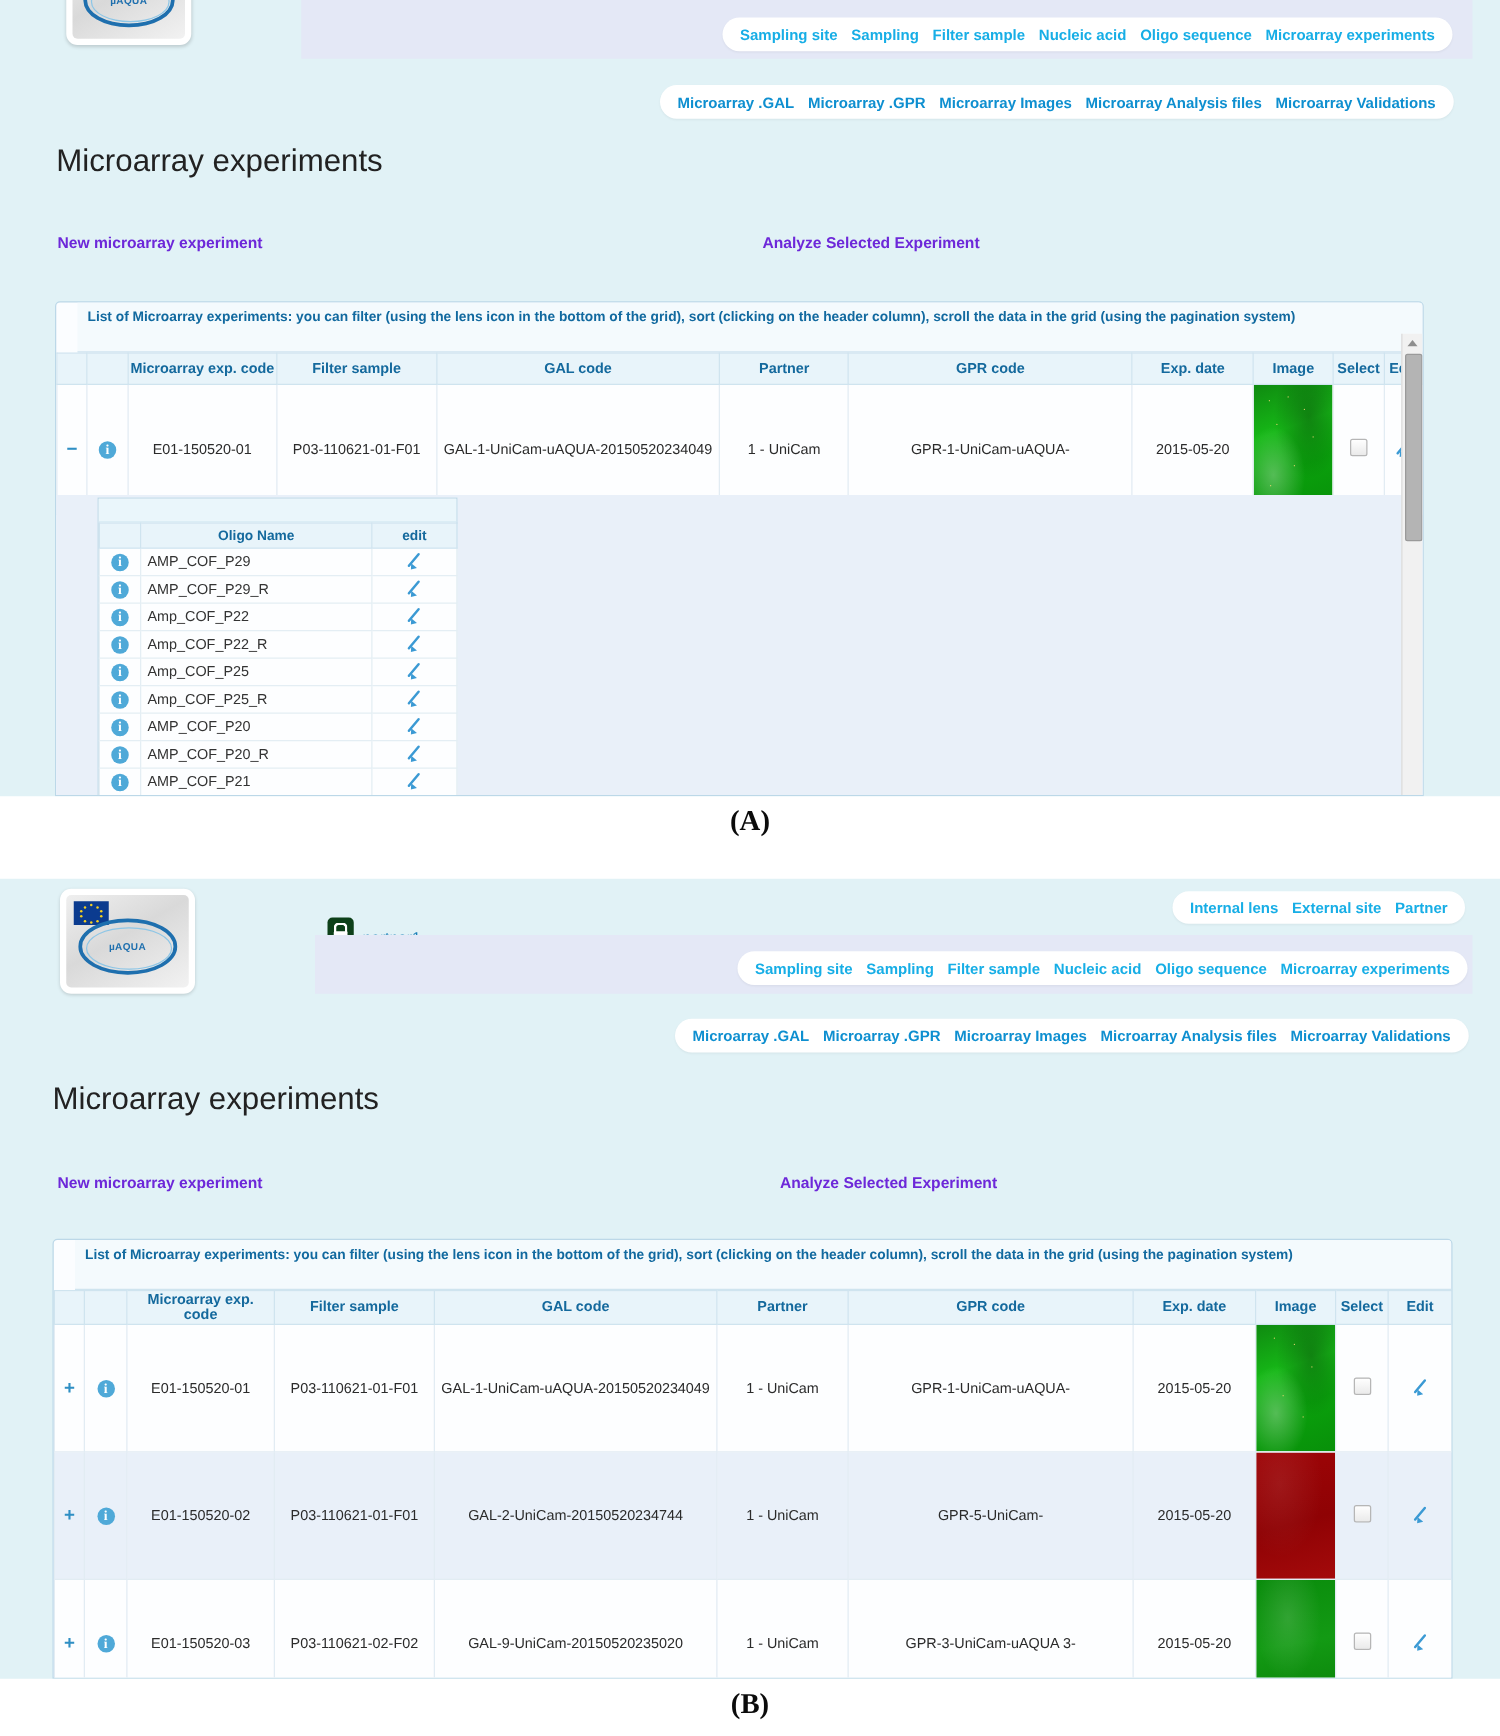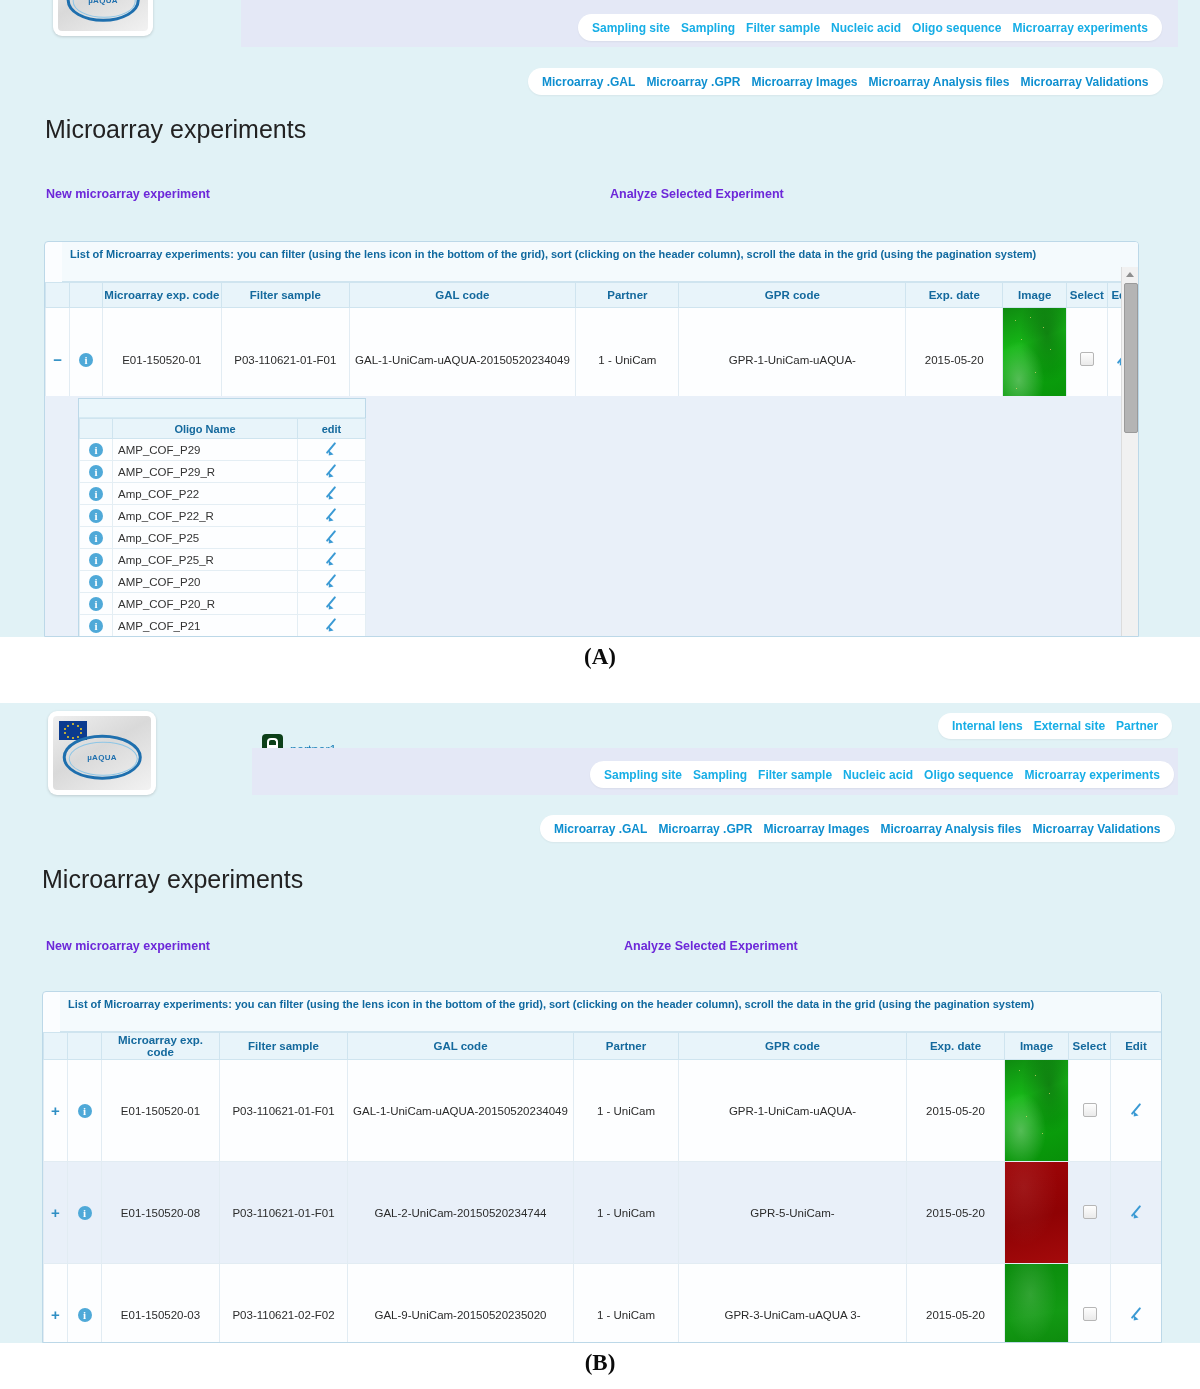--- a/index.html
+++ b/index.html
@@ -423,21 +423,21 @@
                 <span class="speck" style="left:58%;top:72%"></span>
               </span>
             </td>
             <td><span class="chk"></span></td>
             <td><span class="pencil"></span></td>
           </tr>
 
           <tr class="alt" style="height:102px;">
             <td><span class="exp">+</span></td>
             <td><span class="iicon">i</span></td>
-            <td>E01-150520-08</td>
+            <td>E01-150520-02</td>
             <td>P03-110621-01-F01</td>
             <td>GAL-2-UniCam-20150520234744</td>
             <td>1 - UniCam</td>
             <td>GPR-5-UniCam-</td>
             <td>2015-05-20</td>
             <td class="imgcell">
               <span class="scan red"></span>
             </td>
             <td><span class="chk"></span></td>
             <td><span class="pencil"></span></td>

